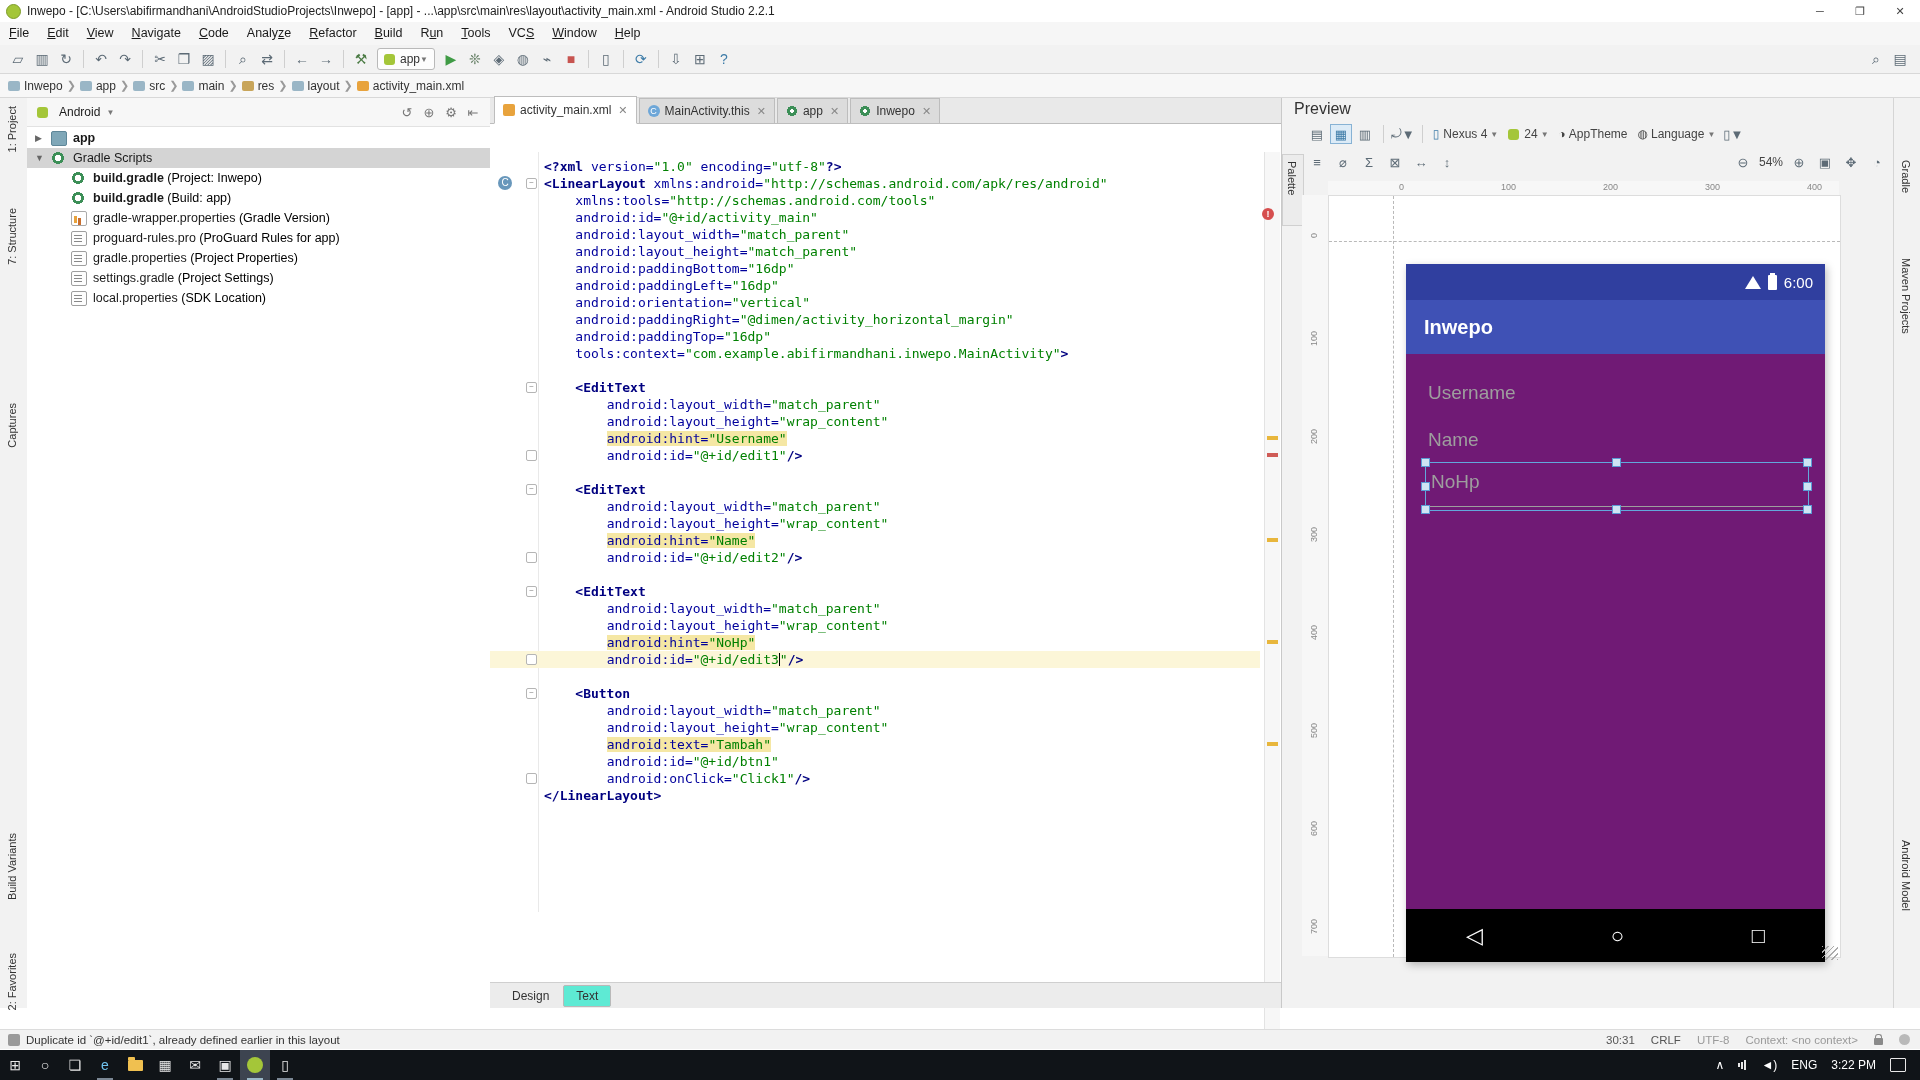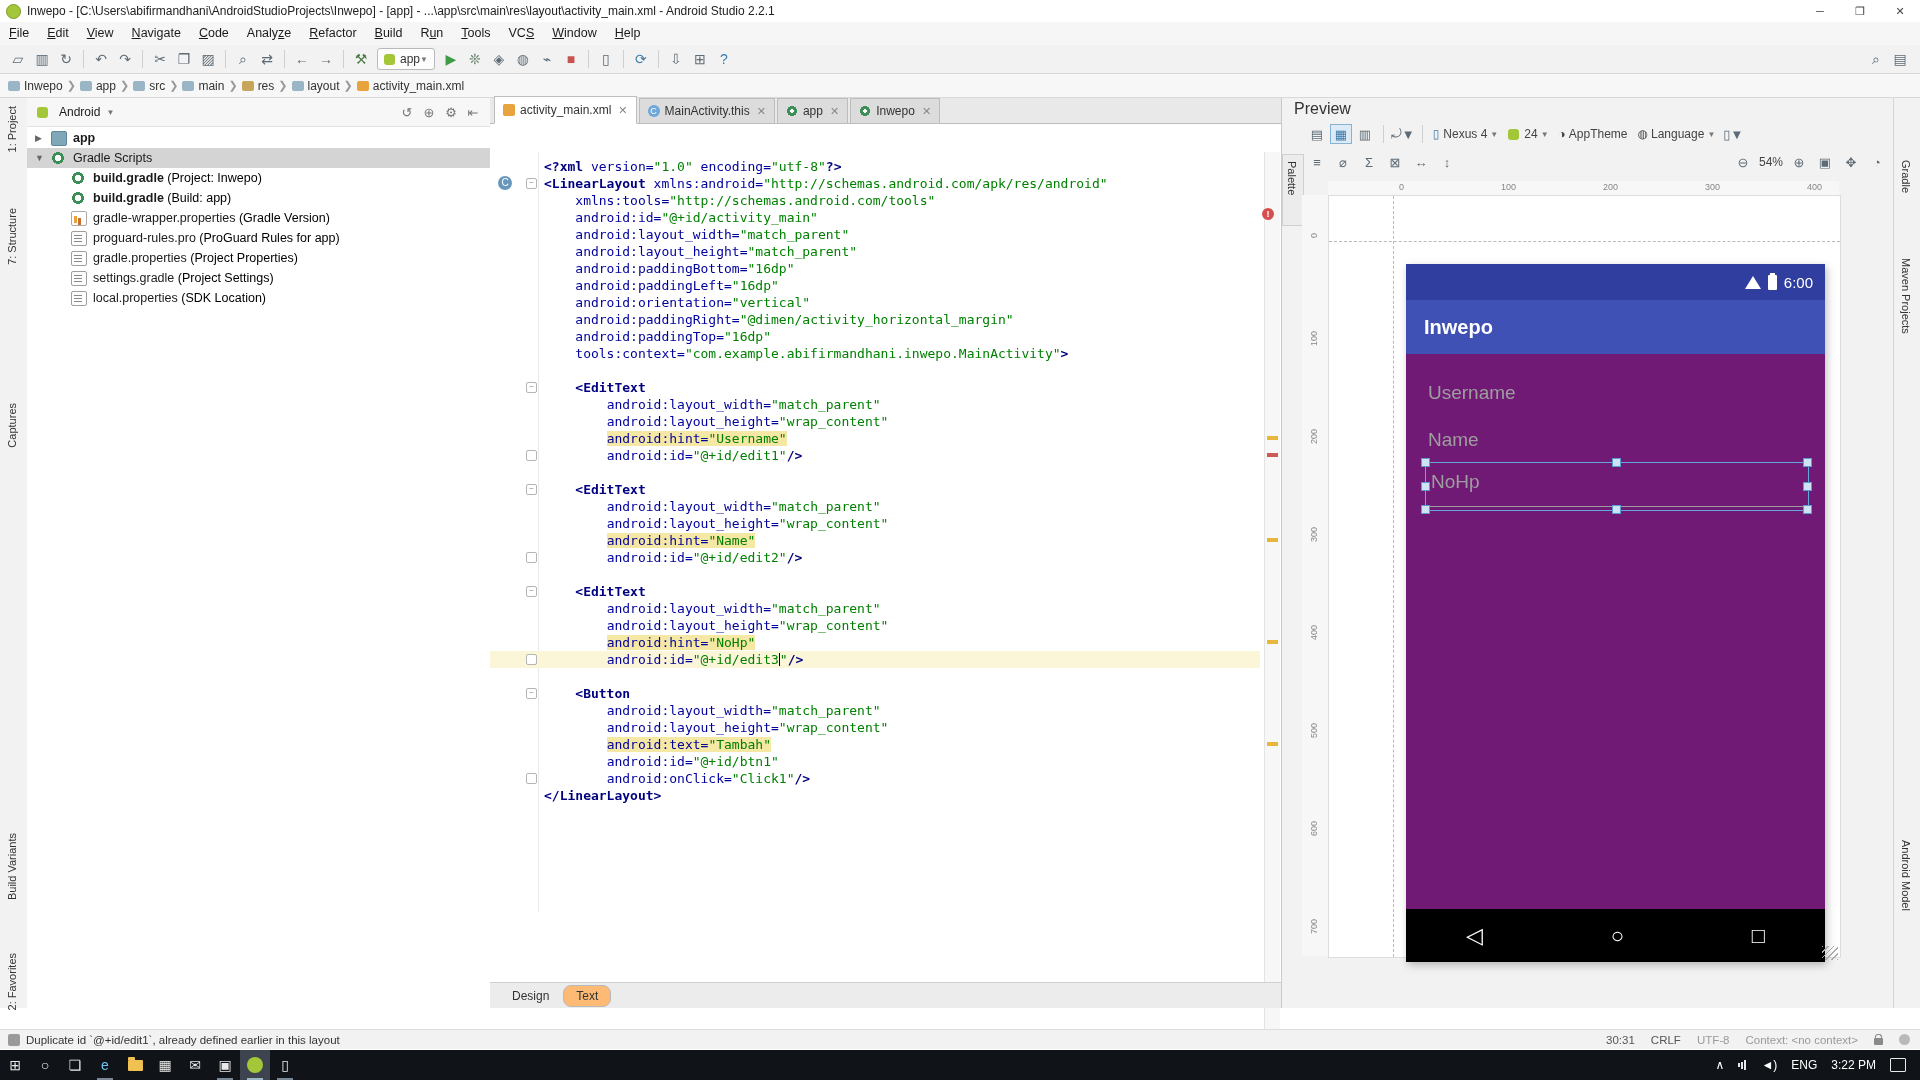--- a/index.html
+++ b/index.html
@@ -90,21 +90,21 @@
   .cicon{position:absolute;left:8px;width:14px;height:14px;border-radius:50%;background:#6897bb;color:#fff;
          font-size:10px;line-height:14px;text-align:center;}
   #estripe{position:absolute;left:774px;top:0;width:15px;height:880px;background:#f7f7f7;border-left:1px solid #e3e3e3;}
   .mark-warn{position:absolute;left:2px;width:11px;height:4px;background:#e8b63c;}
   .mark-err{position:absolute;left:2px;width:11px;height:4px;background:#cf5b56;}
   #erricon{position:absolute;left:772px;top:56px;width:12px;height:12px;border-radius:50%;background:#d64f4f;
            color:#fff;font-size:9px;font-weight:bold;text-align:center;line-height:12px;}
   #edbottom{position:absolute;left:0;top:884px;width:791px;height:26px;background:#ececec;border-top:1px solid #cfcfcf;
             display:flex;align-items:center;padding-left:10px;box-sizing:border-box;font-size:12px;}
   .dtab{padding:3px 12px;margin-right:2px;color:#333;}
-  .dtab.active{background:#fdba74;border:1px solid #b9b9b9;border-radius:8px;}
+  .dtab.active{background:#5eead4;border:1px solid #b9b9b9;border-radius:2px;}
   
   #preview{left:1281px;top:0;width:612px;height:910px;background:#f2f2f2;border-left:1px solid #c9c9c9;}
   #pvheader{position:absolute;left:0;top:0;width:612px;height:22px;font-size:16px;color:#333;
             display:flex;align-items:center;padding-left:12px;box-sizing:border-box;}
   .pvrow{position:absolute;left:22px;width:586px;height:28px;display:flex;align-items:center;font-size:12px;color:#444;}
   .pvi{min-width:22px;height:20px;display:flex;align-items:center;justify-content:center;font-size:13px;color:#5d6b76;padding:0 2px;}
   .pvi.active{border:1px solid #87b2d4;background:#dcebf7;box-sizing:border-box;}
   .pvlabel{display:flex;align-items:center;margin:0 5px;}
   .pvlabel .dd{font-size:8px;color:#777;margin-left:3px;}
   #palette{position:absolute;left:0;top:56px;width:20px;height:70px;background:#ececec;border:1px solid #d0d0d0;

